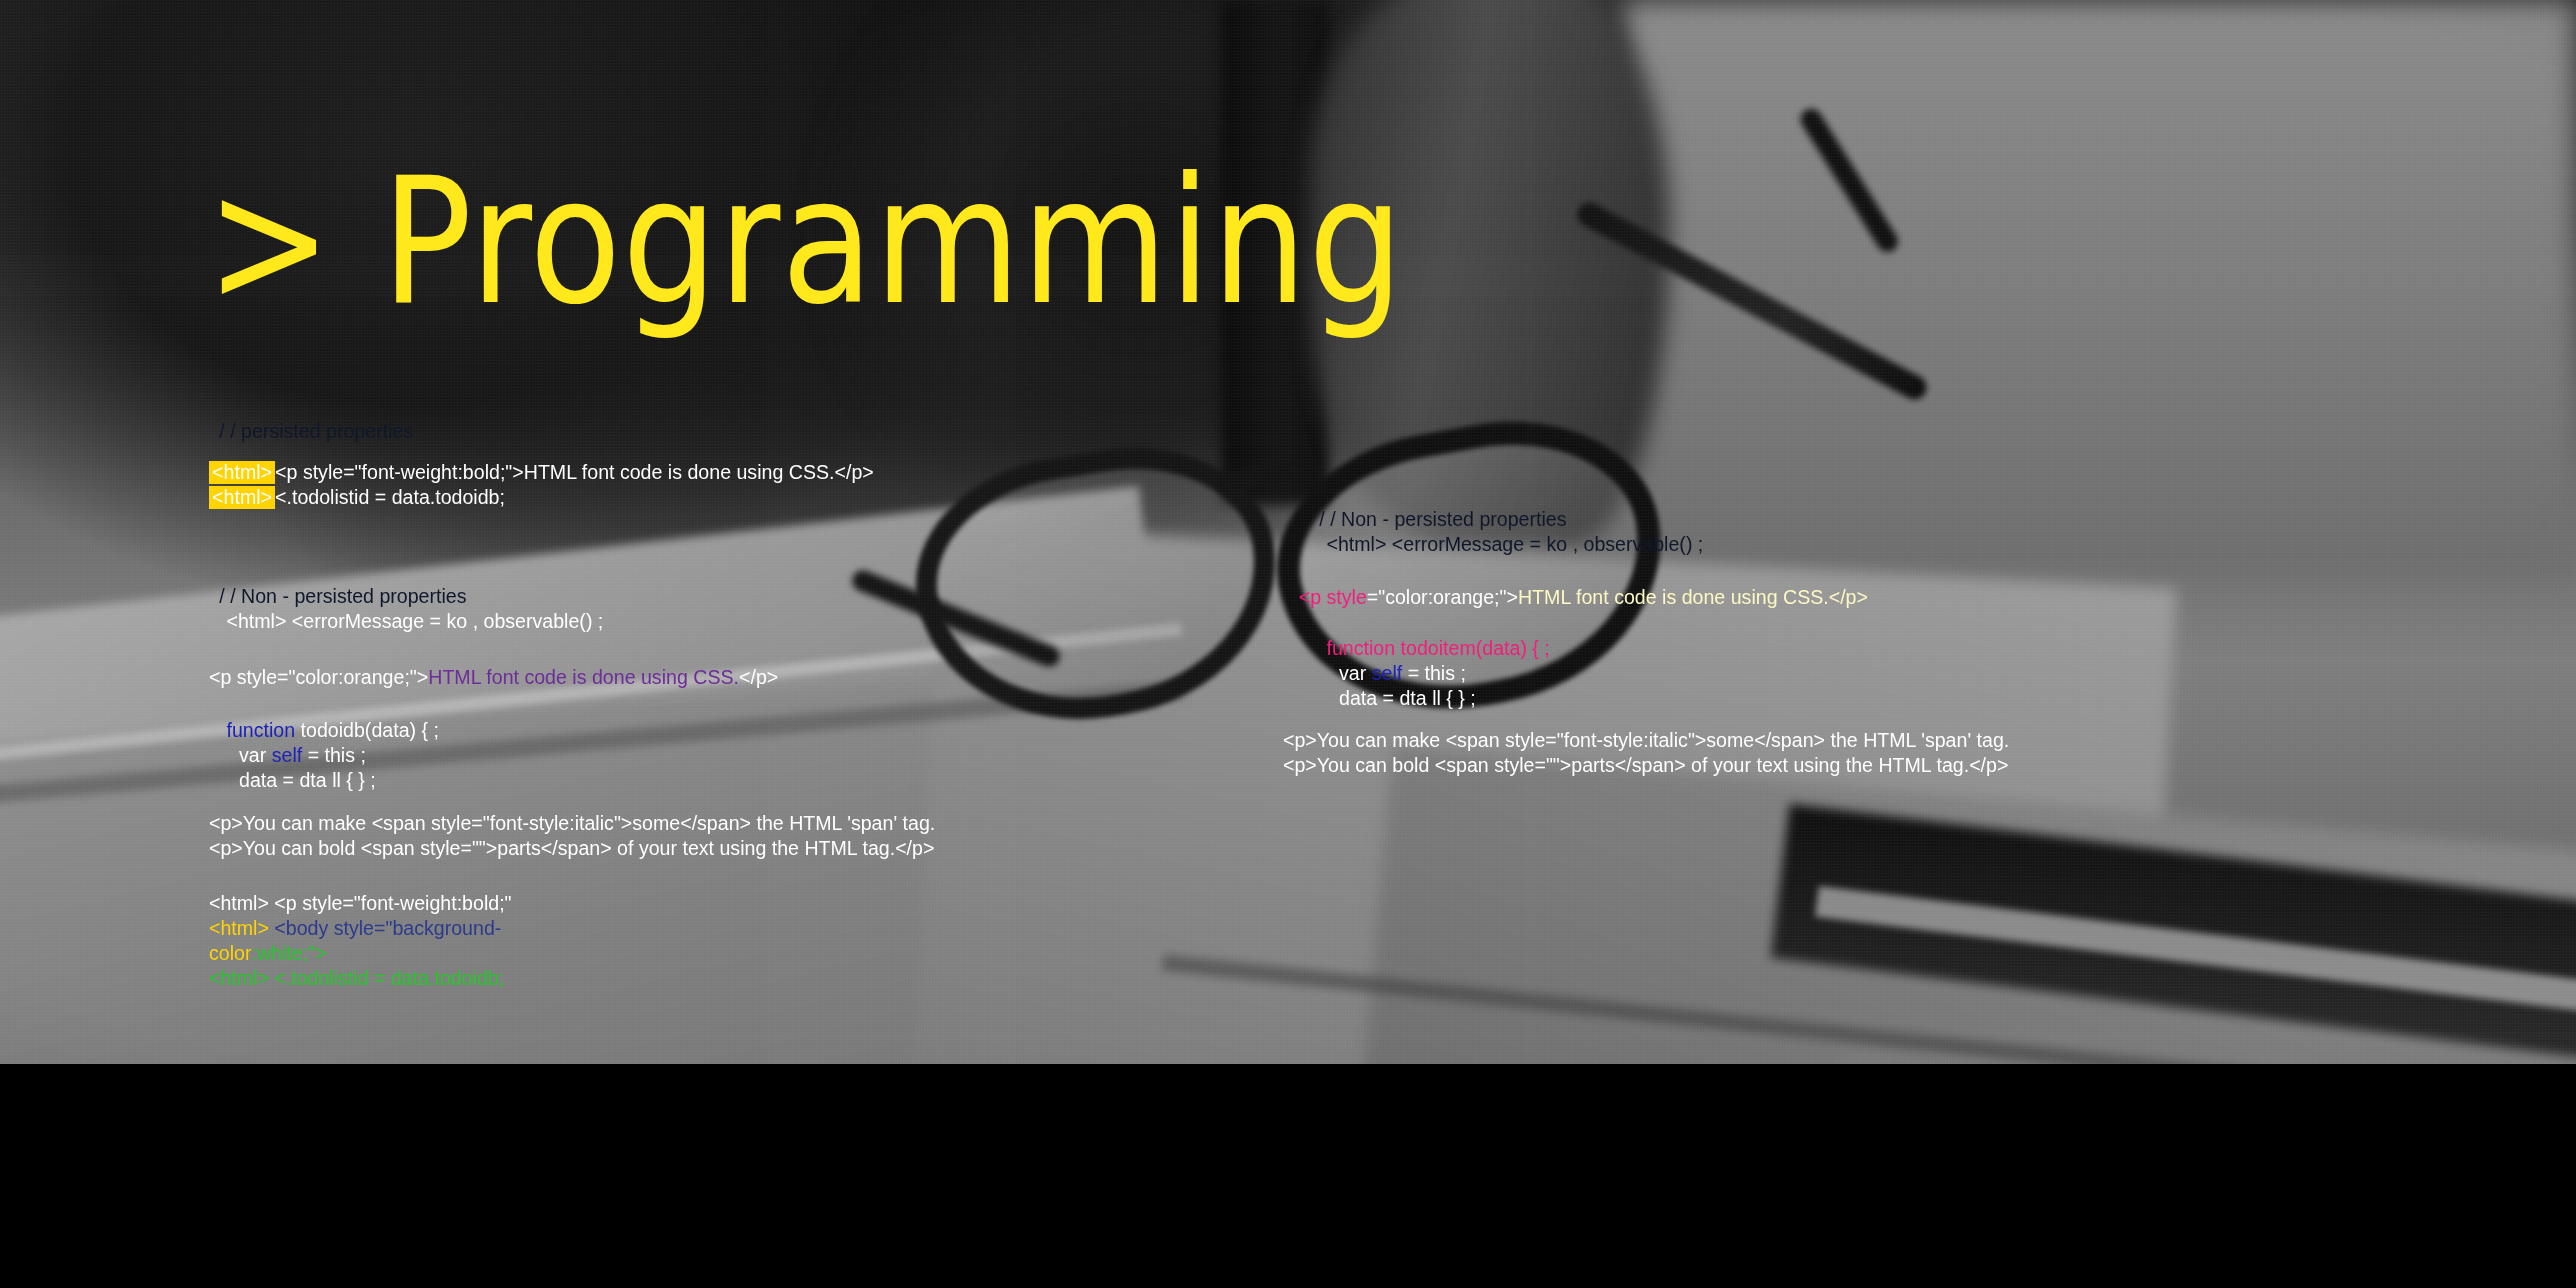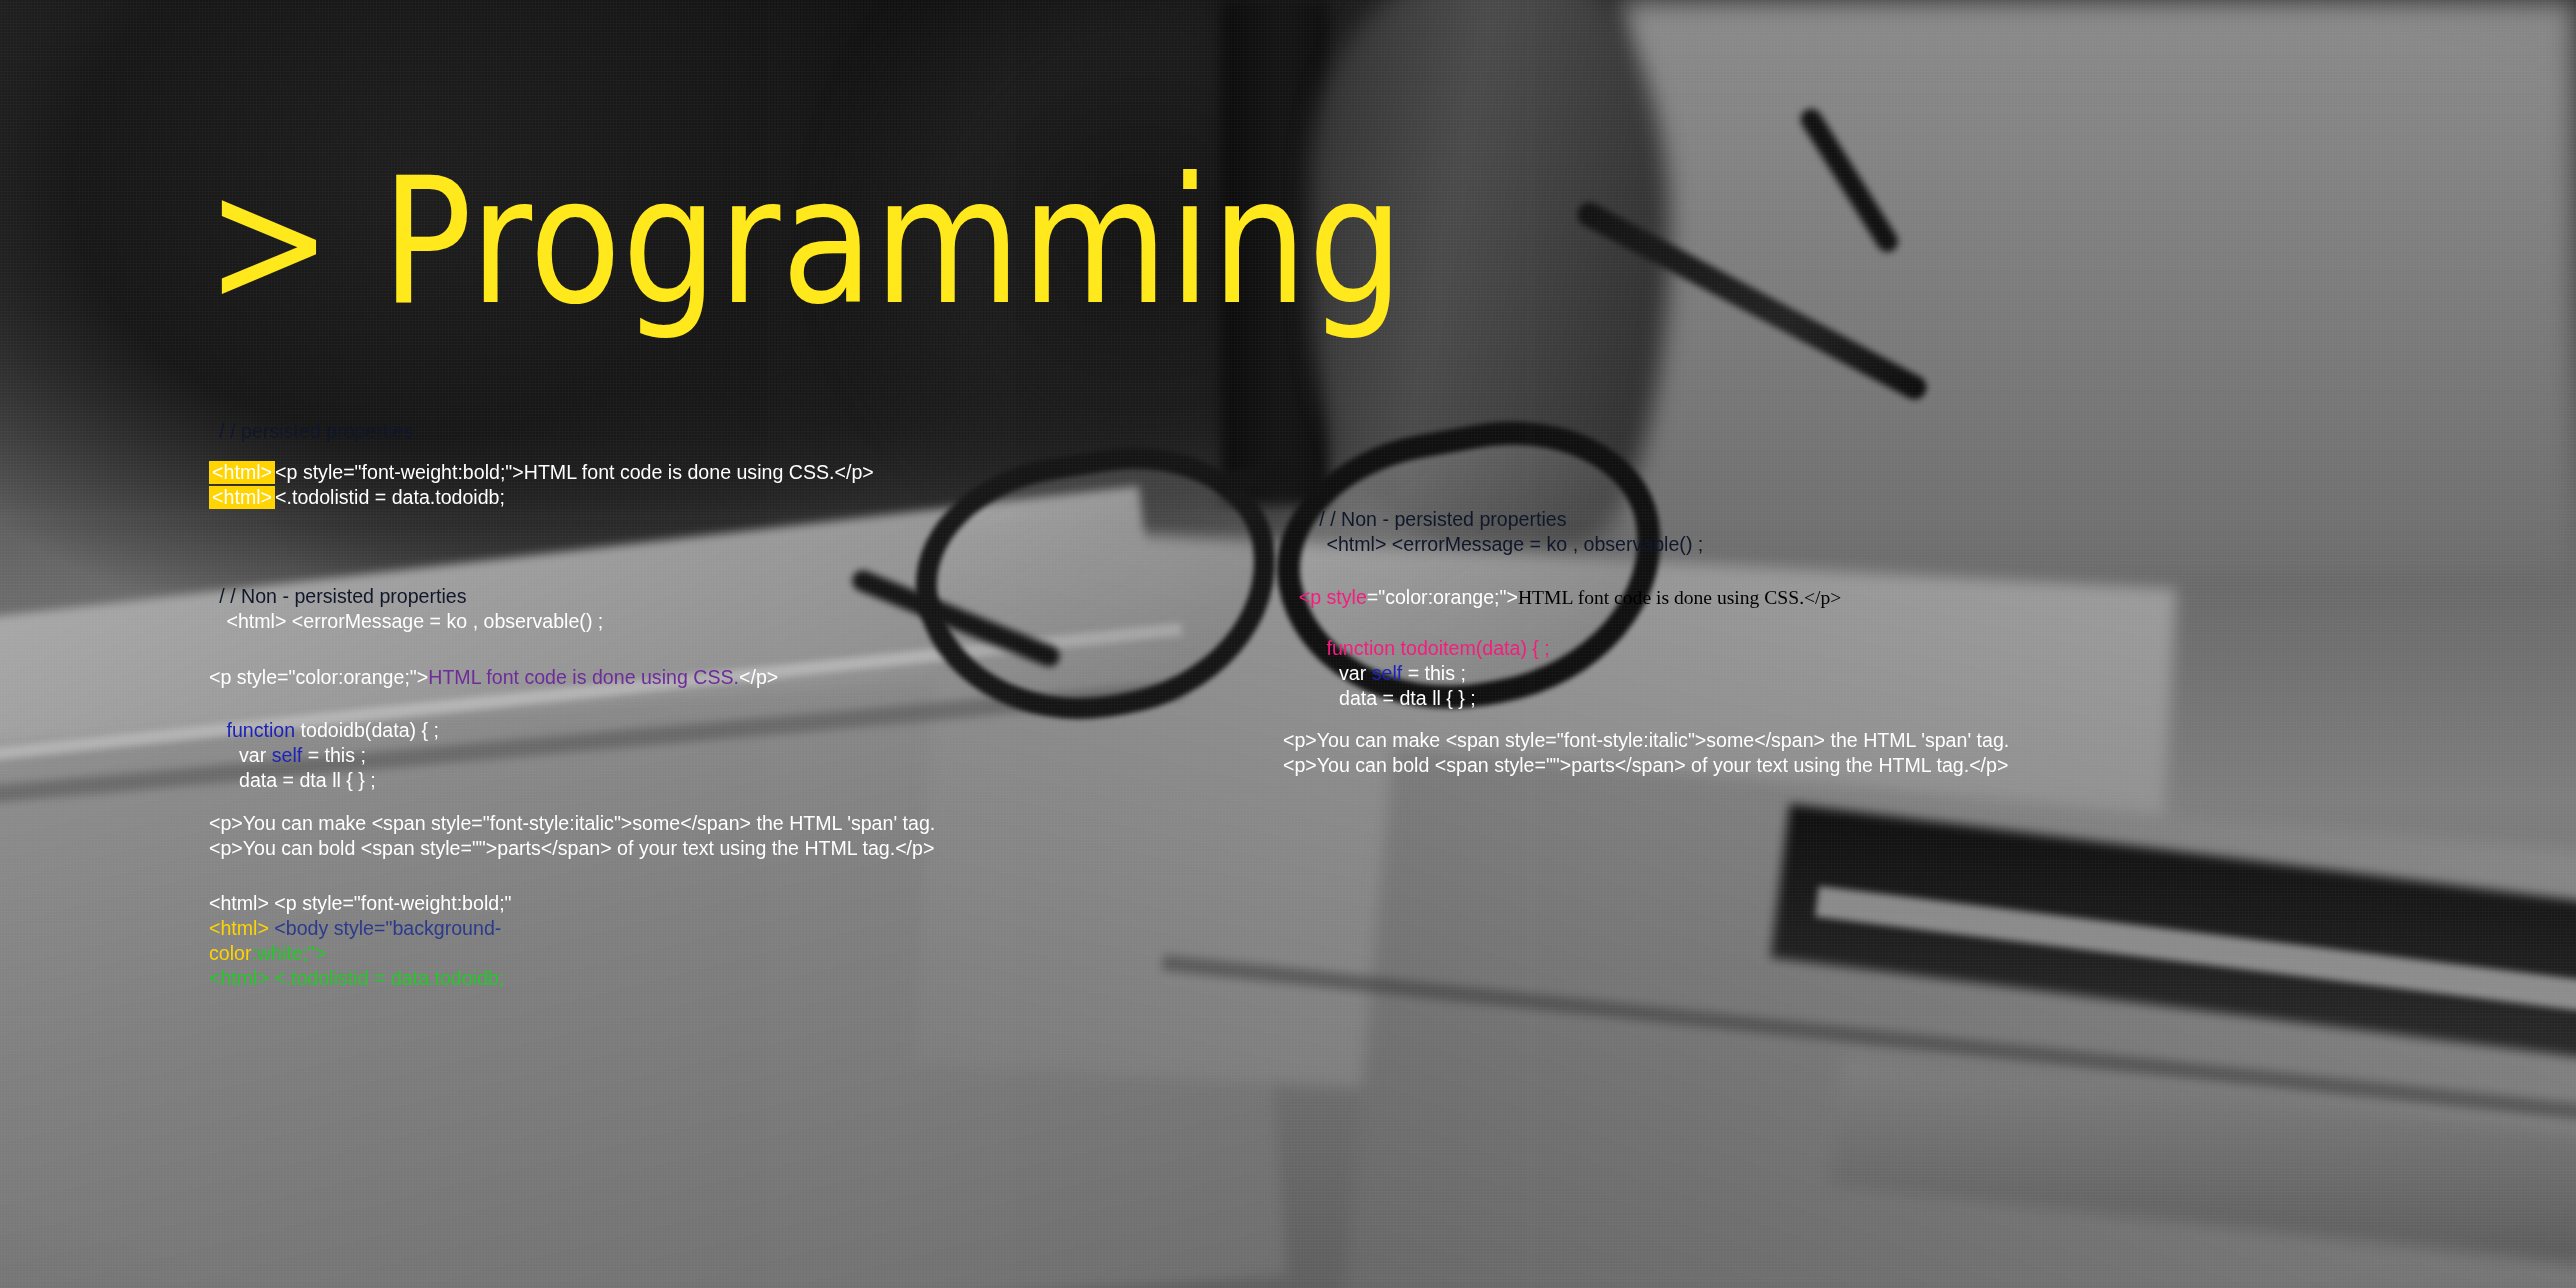--- a/index.html
+++ b/index.html
@@ -1,19 +1,19 @@
 <!DOCTYPE html>
 <html style="font-size:8.2px"><head>
 <meta charset="utf-8">
 <style>
   html,body{margin:0;padding:0;background:#000;}
   body{width:2576px;height:1288px;overflow:hidden;
        font-family:"Liberation Sans","DejaVu Sans",sans-serif;}
 
-  #stage{position:relative;width:2576px;height:1288px;overflow:hidden;
+  #stage{position:relative;width:2576px;height:1064px;overflow:hidden;
          background:#6e6e6e;}
 
   
   .bg{position:absolute;inset:0;overflow:hidden;filter:grayscale(1);}
   .bg-base{position:absolute;inset:0;
     background:
       radial-gradient(ellipse 618px 464px at 16% 14%, #1d1d1d 0%, #161616 55%, rgba(20,20,20,0) 100%),
       radial-gradient(ellipse 721px 773px at 33% 6%, #0b0b0b 0%, rgba(11,11,11,0.8) 45%, rgba(11,11,11,0) 100%),
       linear-gradient(180deg,#2a2a2a 0%, #3a3a3a 22%, #6a6a6a 46%, #7d7d7d 62%, #6f6f6f 80%, #5e5e5e 100%);
   }
@@ -93,21 +93,21 @@
   .ln{height:21px;white-space:nowrap;}
 
   .c-white  {color:#FFFFFF;}
   .c-green  {color:#0f172a;}
   .c-blue   {color:#1D22B8;}
   .c-purple {color:#6E2C9B;}
   .c-pink   {color:#F51C7E;}
   .c-gold   {color:#FFD400;}
   .c-navy   {color:#2B3A8C;}
   .c-ltgreen{color:#25C72B;}
-  .c-yellowtxt{color:#000000;font-family:Liberation Serif, serif;}
+  .c-yellowtxt{color:#fef9c3;}
   .hl-html{background:#FFD400;color:#FFFFFF;padding:0 3.1px 1px 3.1px;}
   .gap-m{height:19.6px;}
   .ind1{padding-left:17.5px;}
   .ind2{padding-left:30px;}
   .ind3{padding-left:10.3px;}
 </style>
 </head>
 <body>
 
 <div id="stage">

